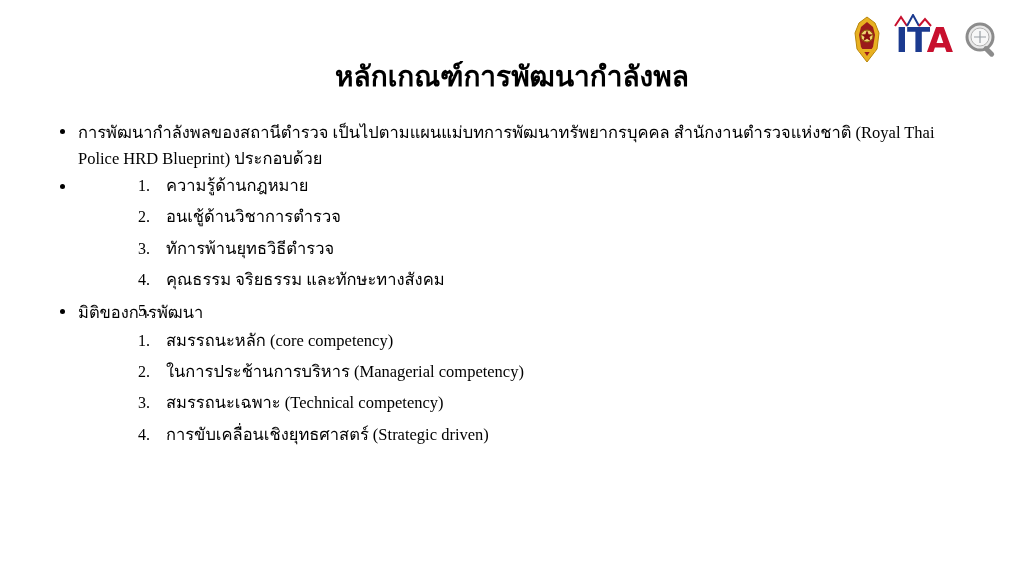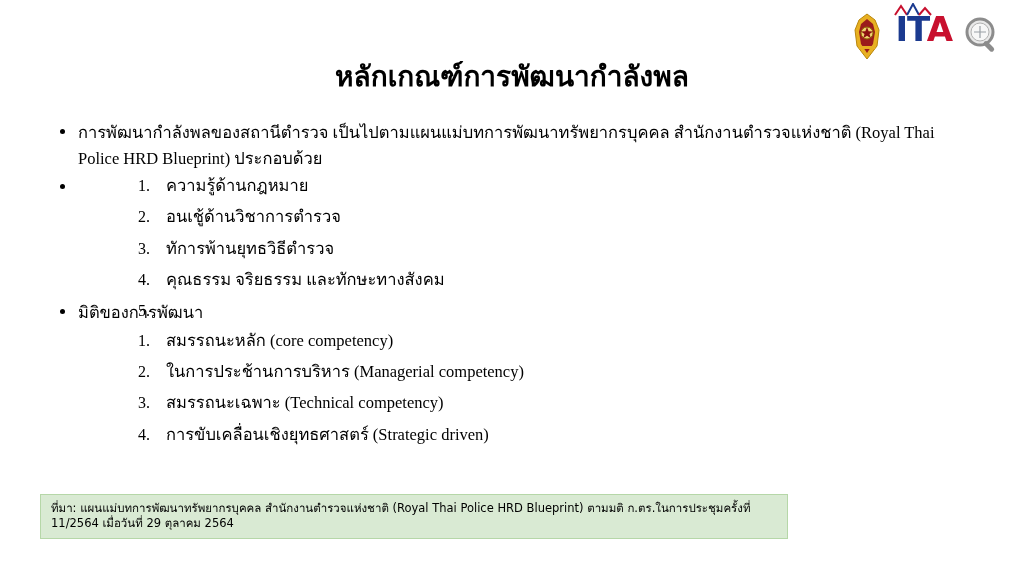--- a/index.html
+++ b/index.html
@@ -20,21 +20,21 @@
     height: 576px;
     box-sizing: border-box;
   }
 
   
   .logo-block {
     position: absolute;
     top: 12px;
     right: 20px;
     display: flex;
-    align-items: flex-start;
+    align-items: center;
     gap: 6px;
     height: 56px;
   }
   .emblem {
     width: 44px;
     height: 50px;
     position: relative;
   }
   .ita-text {
     font-family: "DejaVu Sans", "Liberation Sans", sans-serif;
@@ -221,15 +221,14 @@
           <li>
             <span class="num">4.</span>
             <span>การขับเคลื่อนเชิงยุทธศาสตร์ (Strategic driven)</span>
           </li>
         </ol>
       </li>
 
     </ul>
   </div>
 
-  <div class="source-band">ที่มา: แผนแม่บทการพัฒนาทรัพยากรบุคคล สำนักงานตำรวจแห่งชาติ (Royal Thai Police  HRD  Blueprint) ตามมติ ก.ตร.ในการประชุมครั้งที่ 11/2564 เมื่อวันที่ 29 ตุลาคม 2564</div>
 
 </div>
 
 </body></html>

